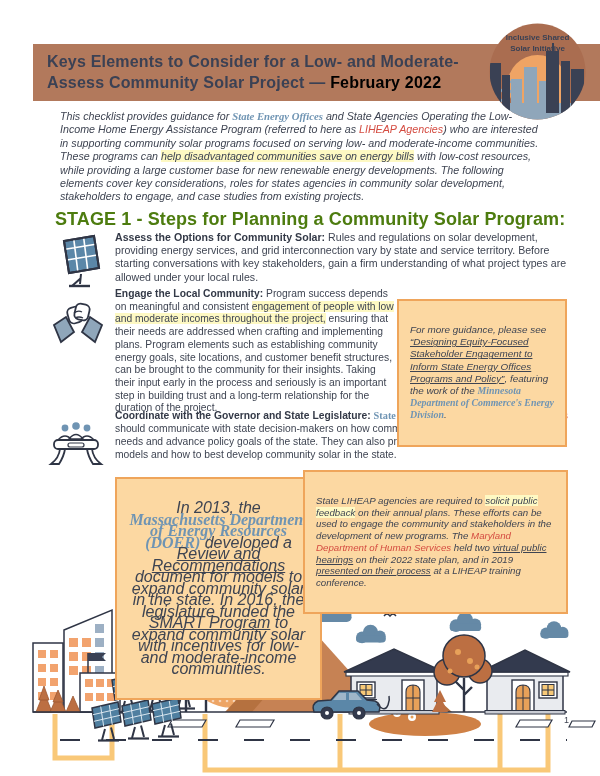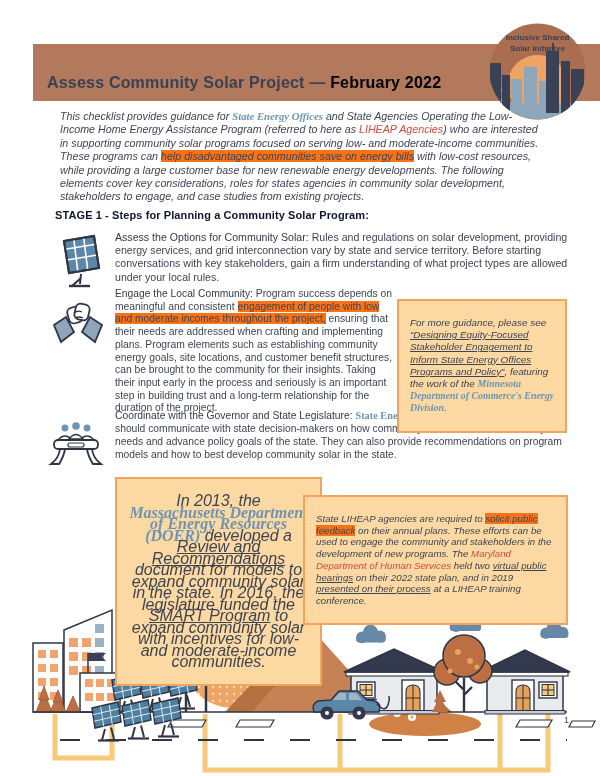--- a/index.html
+++ b/index.html
@@ -20,56 +20,56 @@
   }
   .date { color:#000000; }
   .logo { position:absolute; left:489px; top:23px; width:97px; height:97px; z-index:3; }
   
   .intro {
     position:absolute; left:60px; top:110px; width:486px;
     font-style:italic; font-size:10.7px; line-height:13.4px; z-index:2;
   }
   .stage-heading {
     position:absolute; left:55px; top:209px;
-    font-size:11px; font-weight:bold; color:#0f172a; letter-spacing:.1px; z-index:2;
+    font-size:18px; font-weight:bold; color:#4d7c0f; letter-spacing:.1px; z-index:2;
   }
   .item-text { position:absolute; font-size:10.6px; line-height:13.2px; z-index:2; }
   .item1 { left:115px; top:231px; width:454px; }
   .item2 { left:115px; top:288px; width:280px; font-size:10.3px; line-height:12.7px; }
   .item3 { left:115px; top:409px; width:458px; font-size:10.3px; line-height:13px; }
-  .lead { font-weight:normal; color:#333947; }
+  .lead { font-weight:bold; color:#333947; }
   .blue { color:#6f94b3; font-weight:bold;font-family:Liberation Serif, serif; }
   .red  { color:#d44b40; font-weight:normal; }
-  .hl   { background:#f97316; }
+  .hl   { background:#fef9c3; }
   .ul   { text-decoration:underline; }
   .icon-box { position:absolute; z-index:2; }
   .icon1 { left:57px; top:234px; }
   .icon2 { left:52px; top:299px; }
   .icon3 { left:48px; top:421px; }
   
   .obox {
     position:absolute; background:#fcd8a2; border:2px solid #efa55b;
-    font-style:italic; color:#3e4452; z-index:4; padding:16px 11px;
+    font-style:italic; color:#3e4452; z-index:4; padding:23px 11px;
   }
   .guidance { left:397px; top:299px; width:170px; font-size:9.9px; line-height:12.2px; }
   .case1 { left:115px; top:477px; width:207px; font-size:16px; line-height:11.5px;text-align:center; }
-  .case2 { left:303px; top:495px; width:265px; font-size:9.7px; line-height:11.7px; }
+  .case2 { left:303px; top:470px; width:265px; font-size:9.7px; line-height:11.7px; }
   
   .illo { position:absolute; left:0; top:600px; width:600px; height:176px; z-index:0; }
   .pagenum { position:absolute; left:564px; top:715px; font-size:9px; color:#3e4452; z-index:2; }
   .logo-text { font-family:"Liberation Sans", sans-serif; font-size:8px; font-weight:bold; fill:#3a4154; }
 </style>
 </head>
 <body>
 
 <div class="page">
 
   <div class="banner">
     <div class="banner-title">
-      <br>
+      <span>Keys Elements to Consider for a Low- and Moderate-</span><br>
       <span>Assess Community Solar Project — </span><span class="date">February 2022</span>
     </div>
   </div>
 
   <svg class="logo" viewBox="0 0 97 97">
     <defs>
         <clipPath id="lc">
           <circle cx="48.5" cy="48.5" r="48"></circle>
         </clipPath>
       </defs>

